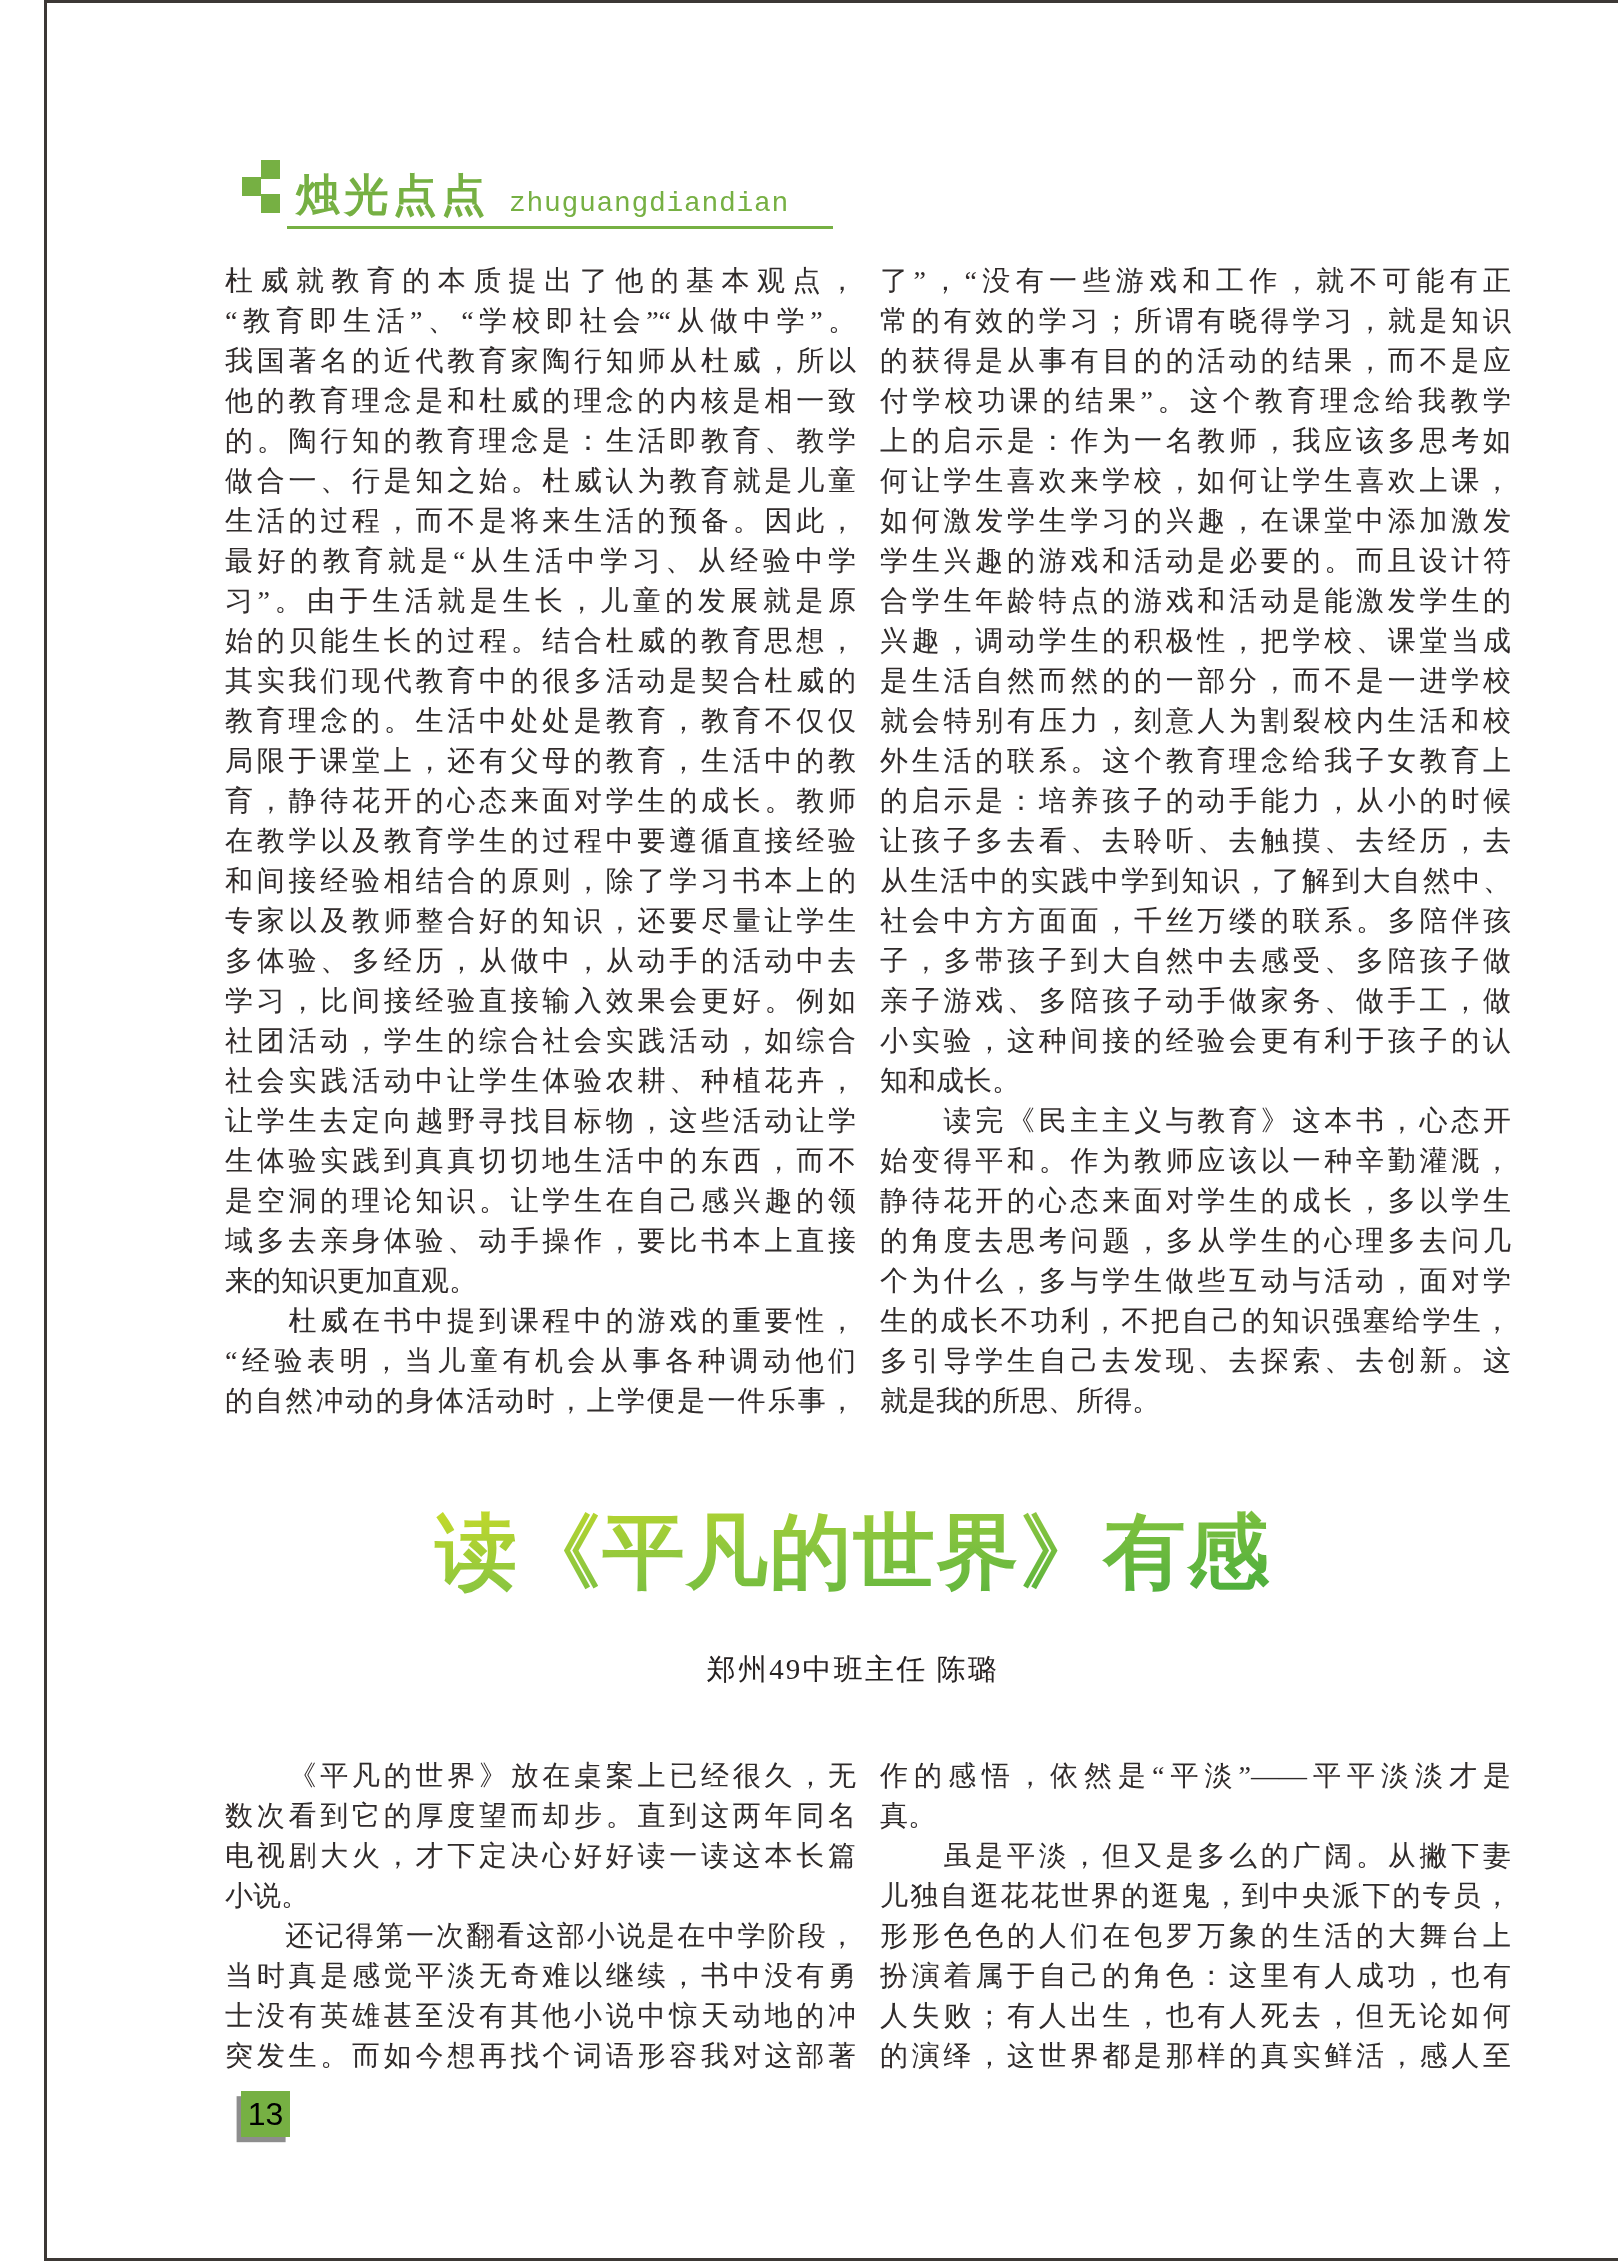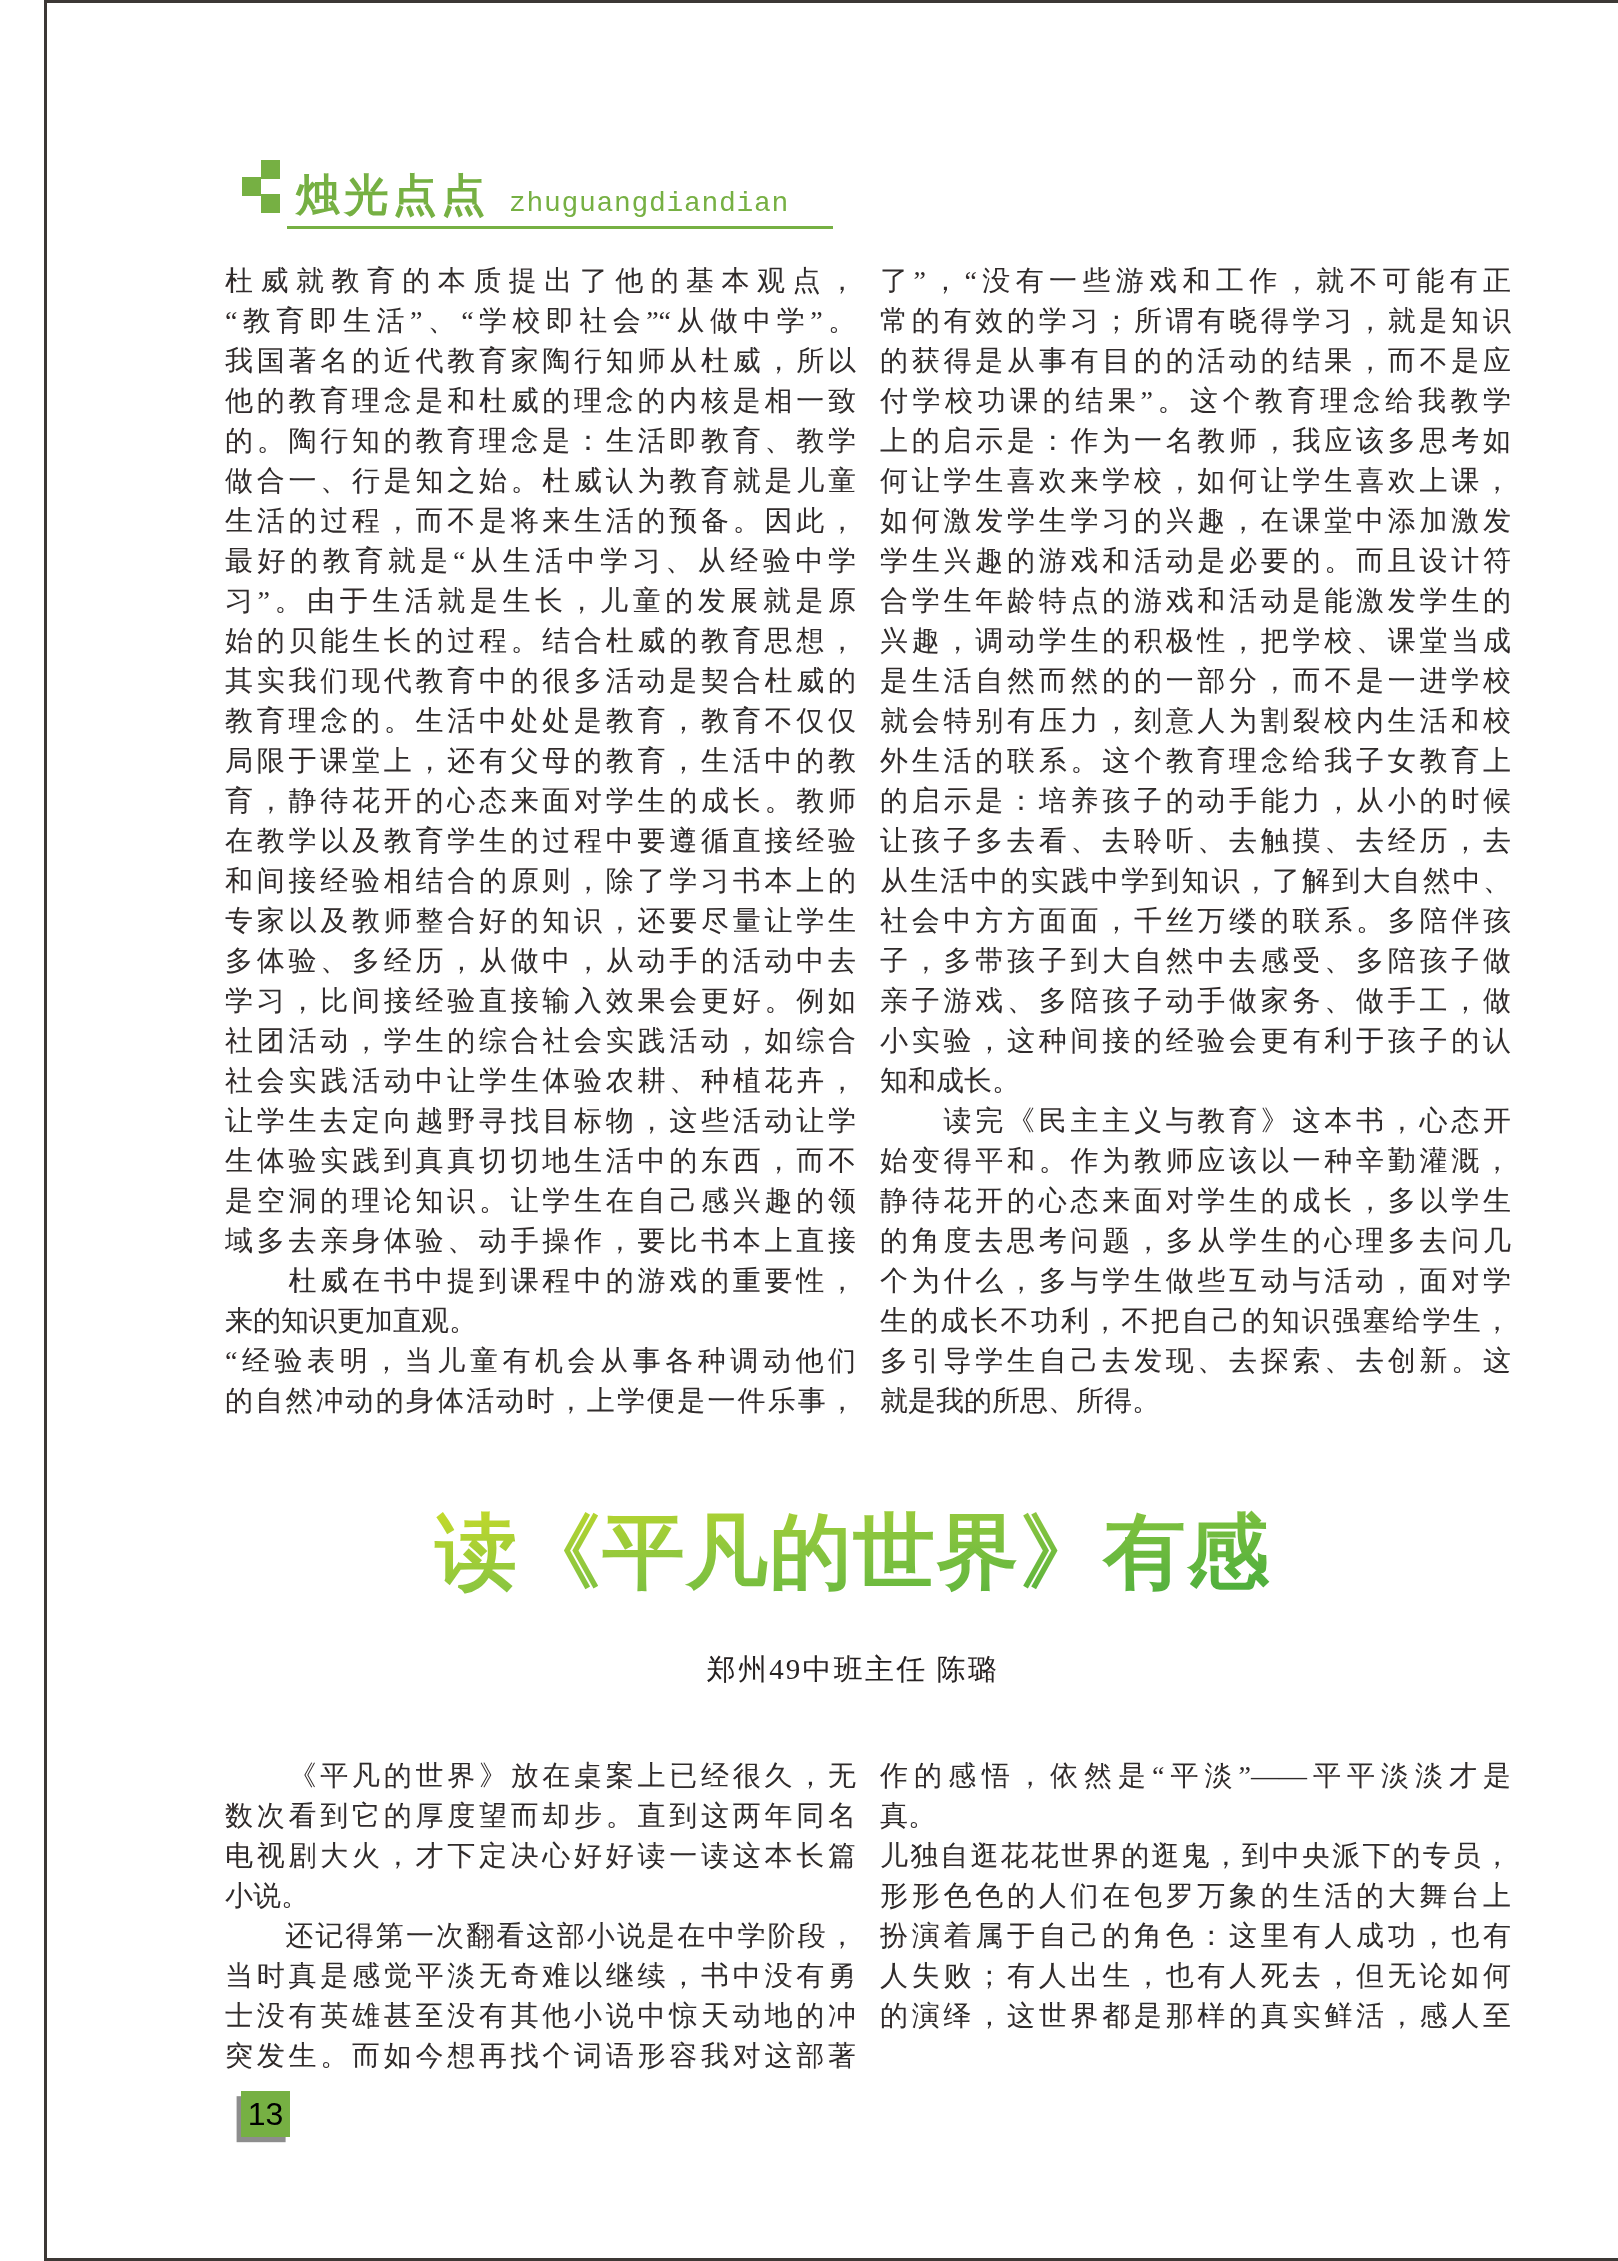--- a/index.html
+++ b/index.html
@@ -161,22 +161,22 @@
       <div class="tline">和间接经验相结合的原则，除了学习书本上的</div>
       <div class="tline">专家以及教师整合好的知识，还要尽量让学生</div>
       <div class="tline">多体验、多经历，从做中，从动手的活动中去</div>
       <div class="tline">学习，比间接经验直接输入效果会更好。例如</div>
       <div class="tline">社团活动，学生的综合社会实践活动，如综合</div>
       <div class="tline">社会实践活动中让学生体验农耕、种植花卉，</div>
       <div class="tline">让学生去定向越野寻找目标物，这些活动让学</div>
       <div class="tline">生体验实践到真真切切地生活中的东西，而不</div>
       <div class="tline">是空洞的理论知识。让学生在自己感兴趣的领</div>
       <div class="tline">域多去亲身体验、动手操作，要比书本上直接</div>
+      <div class="tline tline-end">来的知识更加直观。</div>
       <div class="tline">　　杜威在书中提到课程中的游戏的重要性，</div>
-      <div class="tline tline-end">来的知识更加直观。</div>
       <div class="tline">“经验表明，当儿童有机会从事各种调动他们</div>
       <div class="tline">的自然冲动的身体活动时，上学便是一件乐事，</div>
     </div>
   <div class="col col-a1-right">
       <div class="tline">了”，“没有一些游戏和工作，就不可能有正</div>
       <div class="tline">常的有效的学习；所谓有晓得学习，就是知识</div>
       <div class="tline">的获得是从事有目的的活动的结果，而不是应</div>
       <div class="tline">付学校功课的结果”。这个教育理念给我教学</div>
       <div class="tline">上的启示是：作为一名教师，我应该多思考如</div>
       <div class="tline">何让学生喜欢来学校，如何让学生喜欢上课，</div>
@@ -214,20 +214,21 @@
       <div class="tline">电视剧大火，才下定决心好好读一读这本长篇</div>
       <div class="tline tline-end">小说。</div>
       <div class="tline">　　还记得第一次翻看这部小说是在中学阶段，</div>
       <div class="tline">当时真是感觉平淡无奇难以继续，书中没有勇</div>
       <div class="tline">士没有英雄甚至没有其他小说中惊天动地的冲</div>
       <div class="tline">突发生。而如今想再找个词语形容我对这部著</div>
     </div>
   <div class="col col-a2-right">
       <div class="tline">作的感悟，依然是“平淡”——平平淡淡才是</div>
       <div class="tline tline-end">真。</div>
+      <div class="tline">　　虽是平淡，但又是多么的广阔。从撇下妻</div>
       <div class="tline">儿独自逛花花世界的逛鬼，到中央派下的专员，</div>
       <div class="tline">形形色色的人们在包罗万象的生活的大舞台上</div>
       <div class="tline">扮演着属于自己的角色：这里有人成功，也有</div>
       <div class="tline">人失败；有人出生，也有人死去，但无论如何</div>
       <div class="tline">的演绎，这世界都是那样的真实鲜活，感人至</div>
     </div>
 
   <div class="page-num">13</div>
 
 </div>

